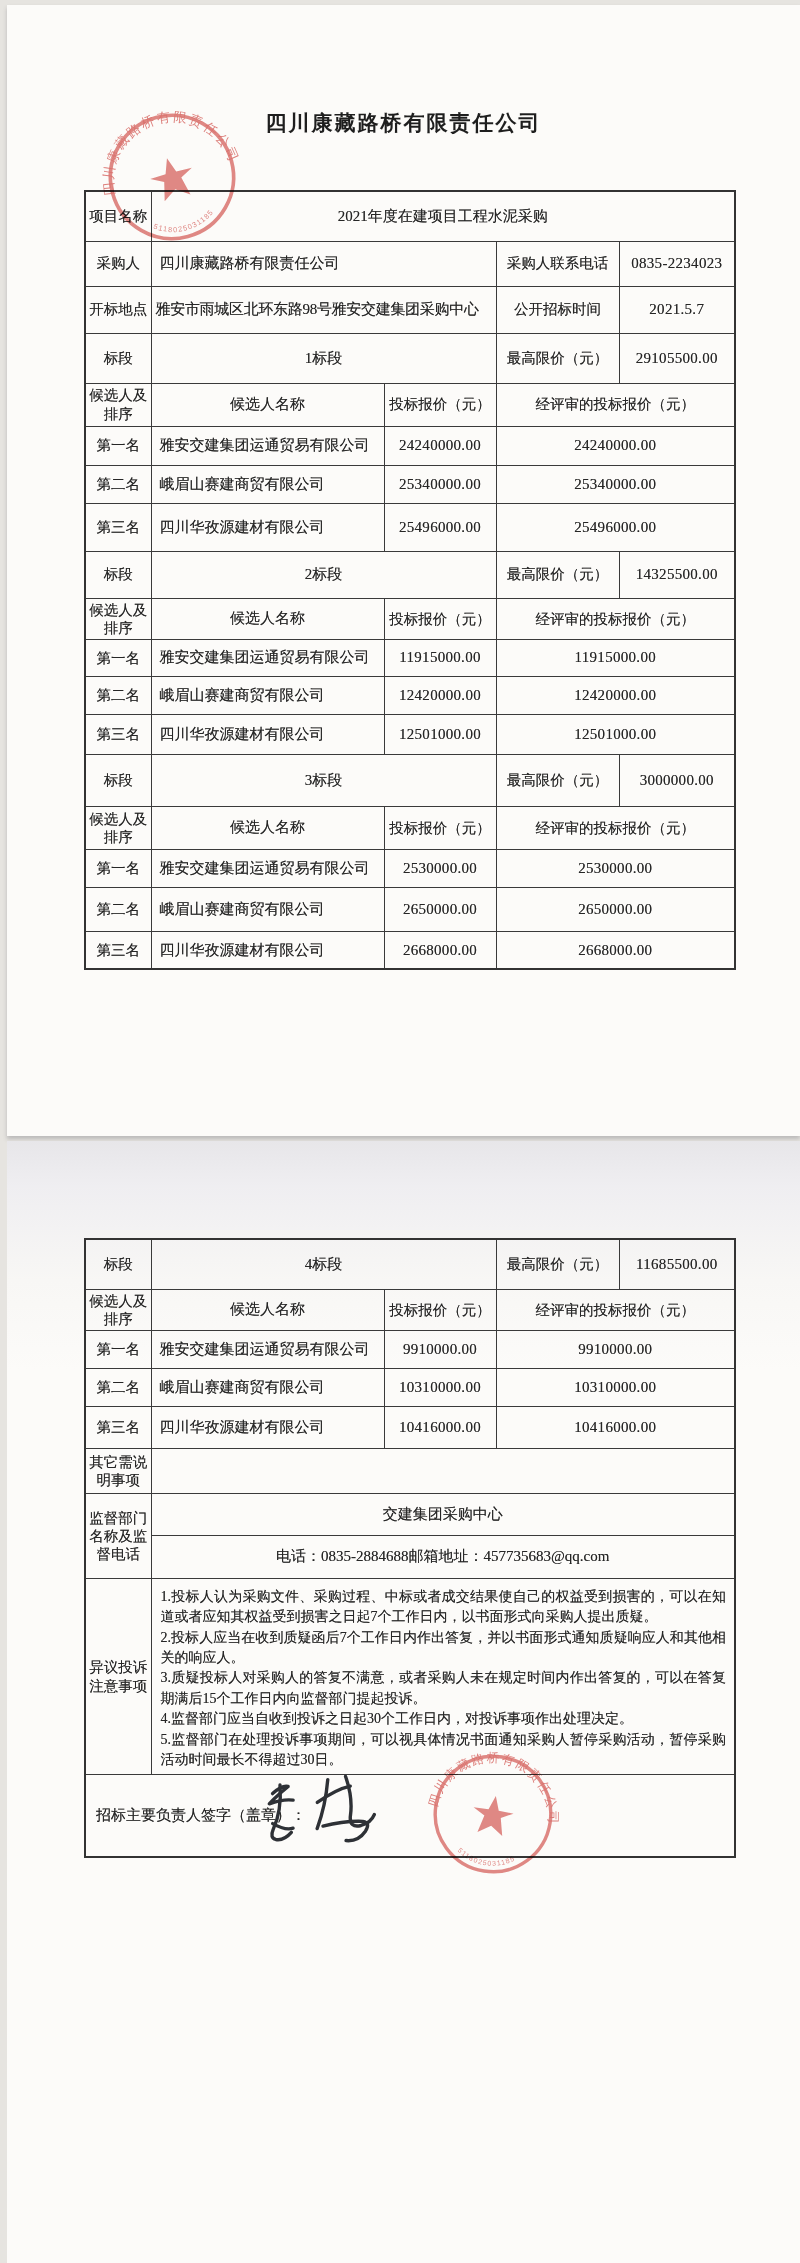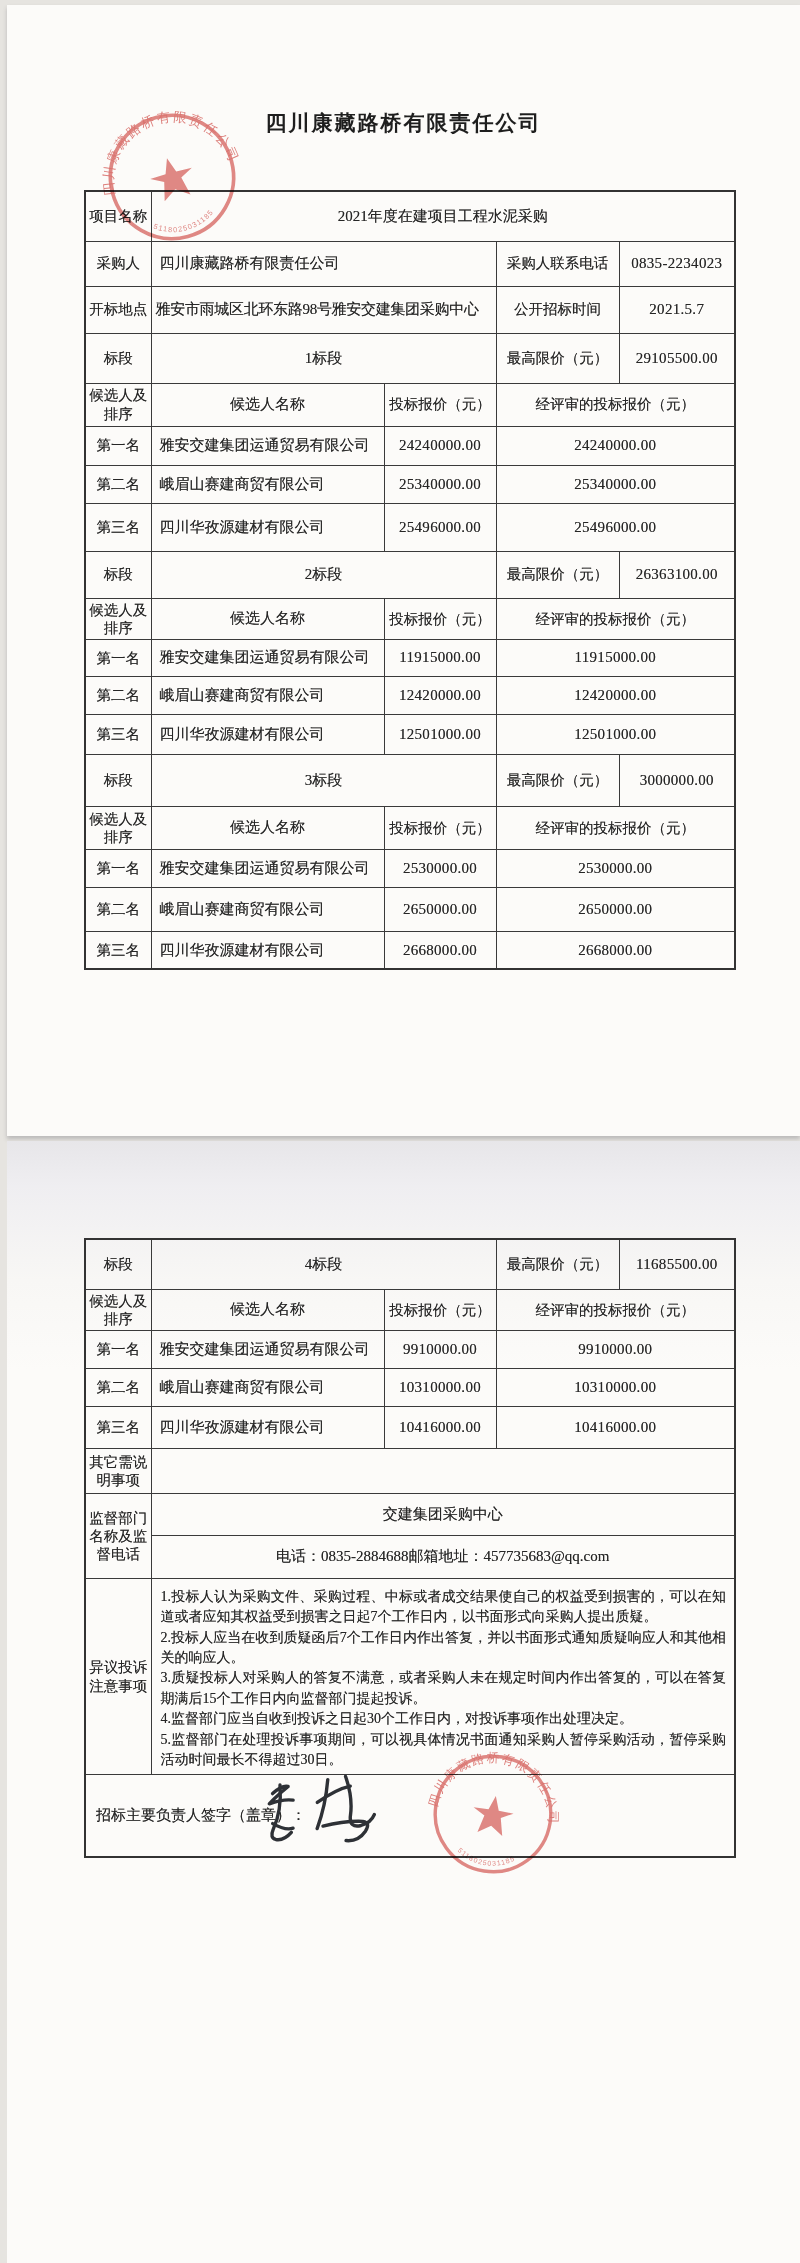--- a/index.html
+++ b/index.html
@@ -100,21 +100,21 @@
       <td class="lab">第三名</td>
       <td class="lef">四川华孜源建材有限公司</td>
       <td class="num">25496000.00</td>
       <td class="num" colspan="2">25496000.00</td>
     </tr>
 
     <tr style="height:47px">
       <td class="lab">标段</td>
       <td class="cen" colspan="2">2标段</td>
       <td class="cen lab">最高限价（元）</td>
-      <td class="num">26363100.00</td>
+      <td class="num">14325500.00</td>
     </tr>
     <tr style="height:40px">
       <td class="lab">候选人及排序</td>
       <td class="cen">候选人名称</td>
       <td class="cen lab">投标报价（元）</td>
       <td class="cen lab" colspan="2">经评审的投标报价（元）</td>
     </tr>
     <tr style="height:37px">
       <td class="lab">第一名</td>
       <td class="lef">雅安交建集团运通贸易有限公司</td>

